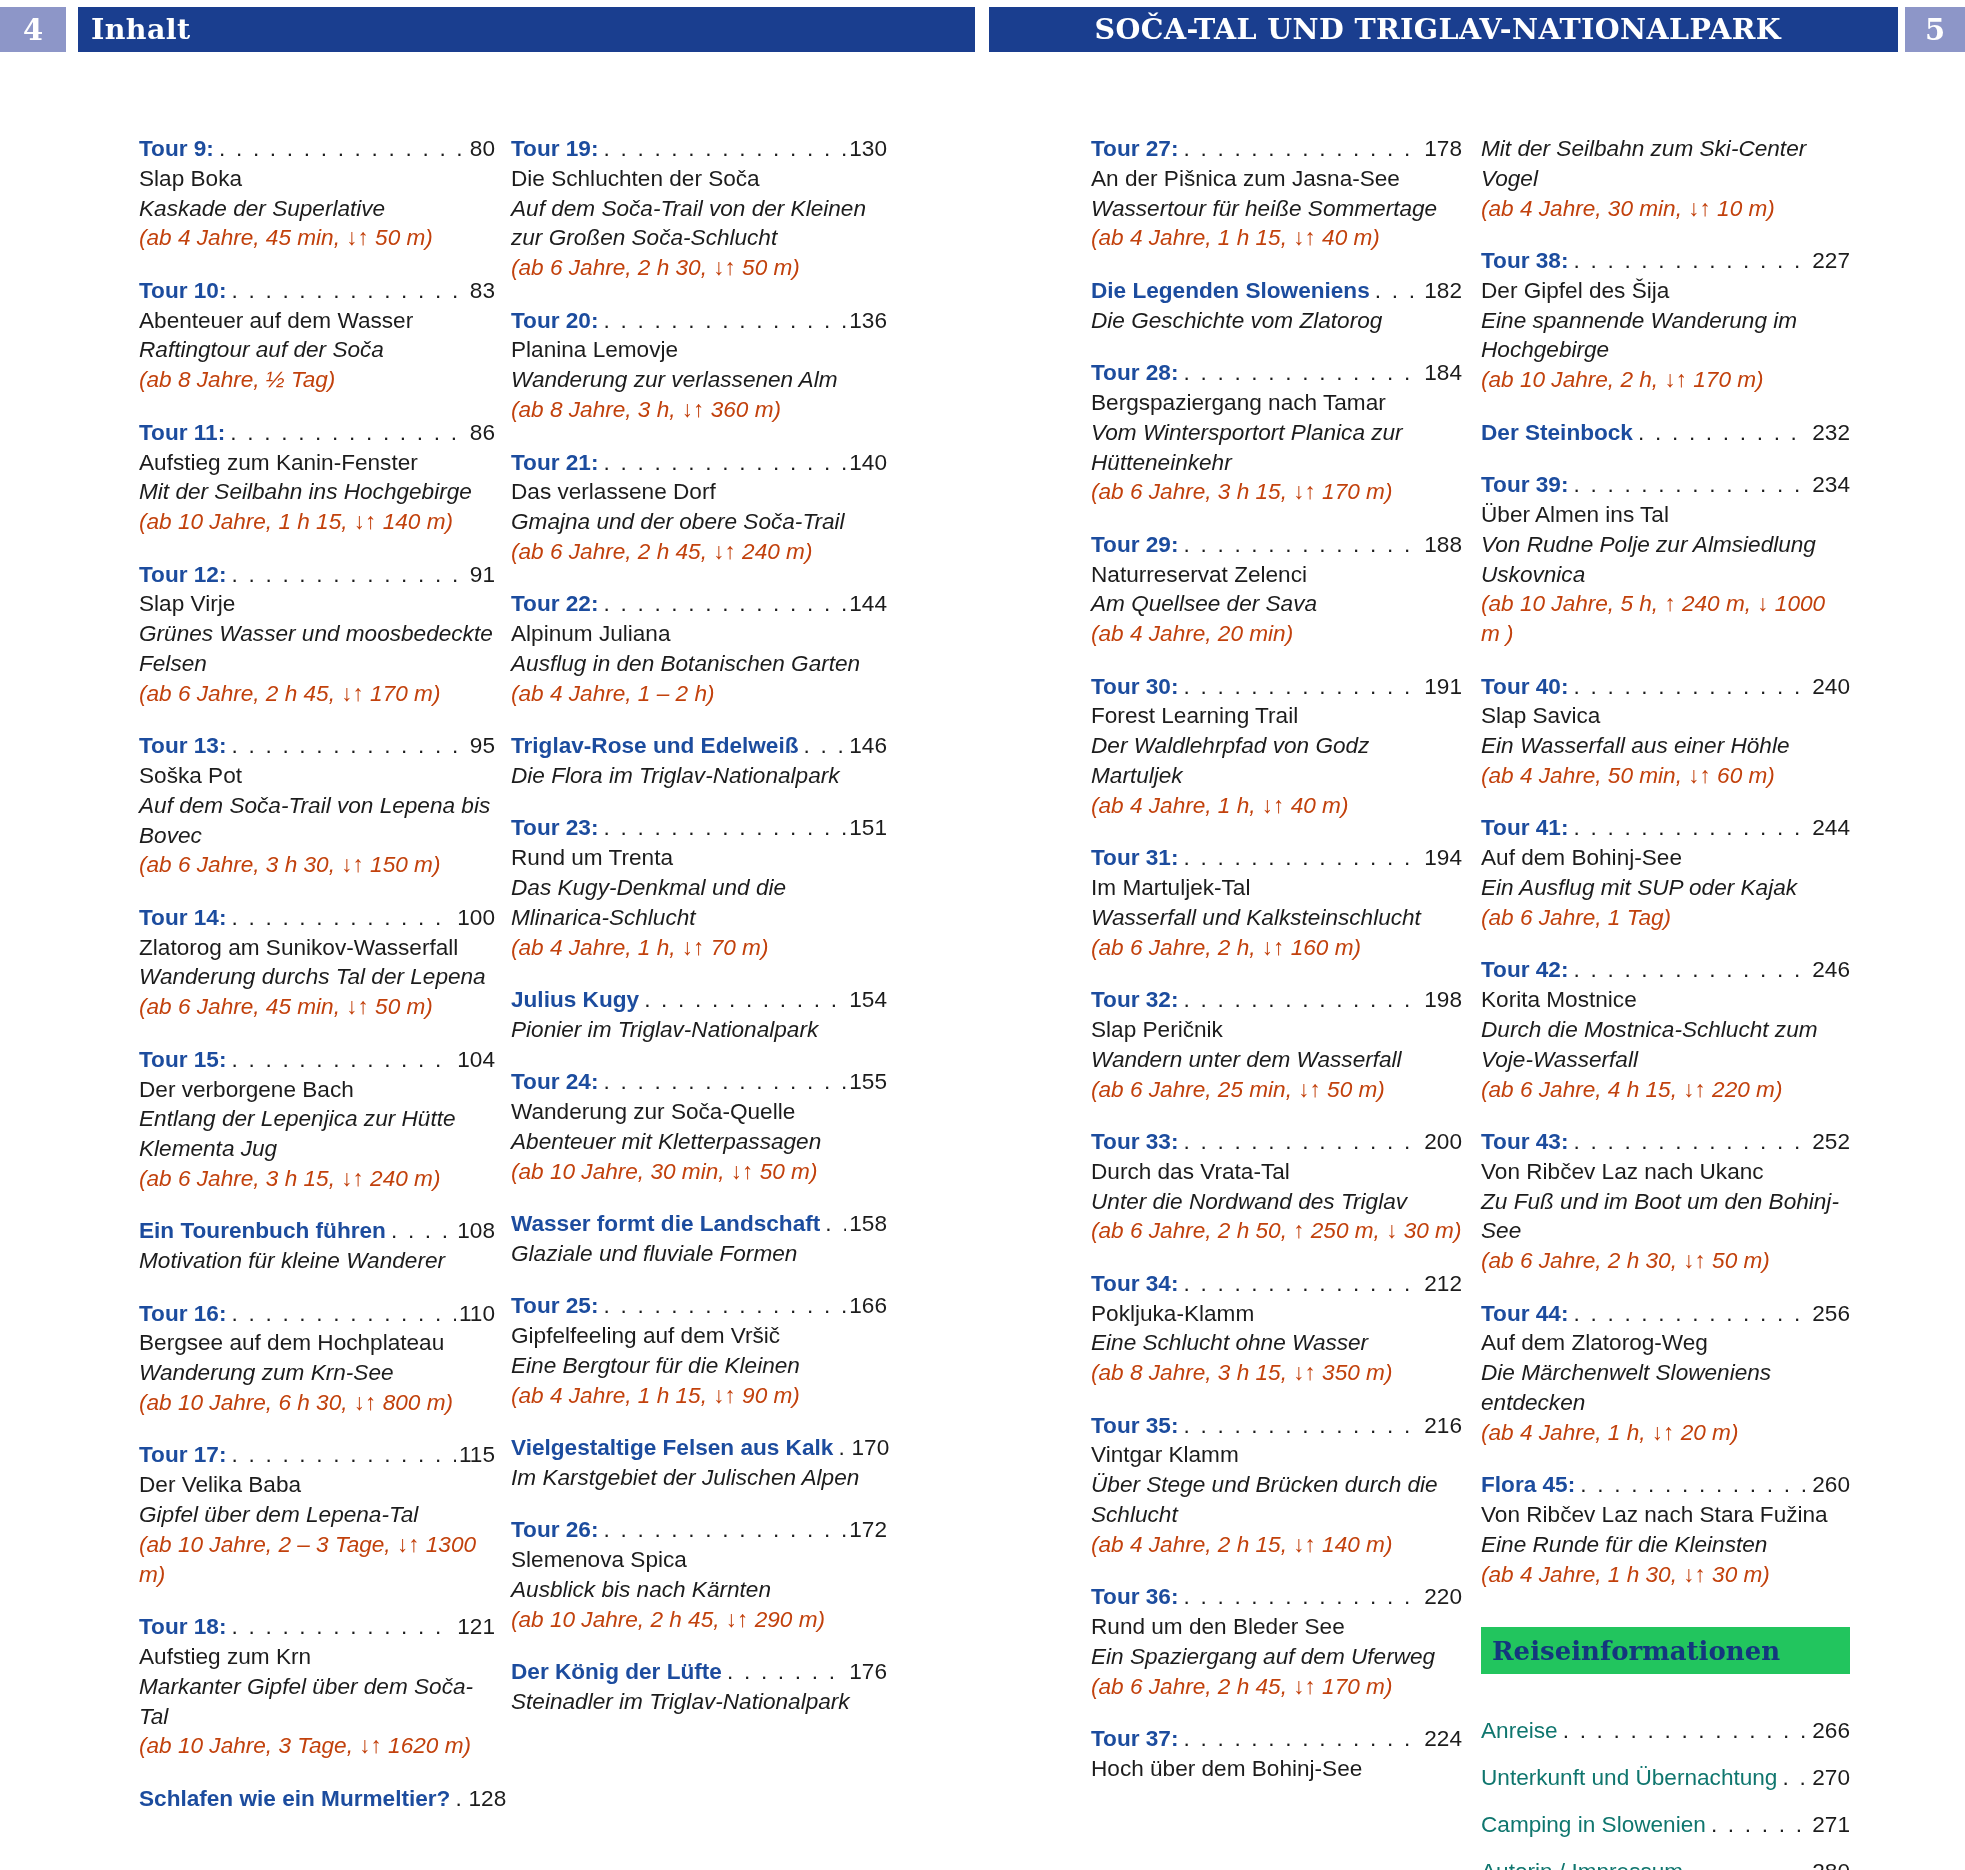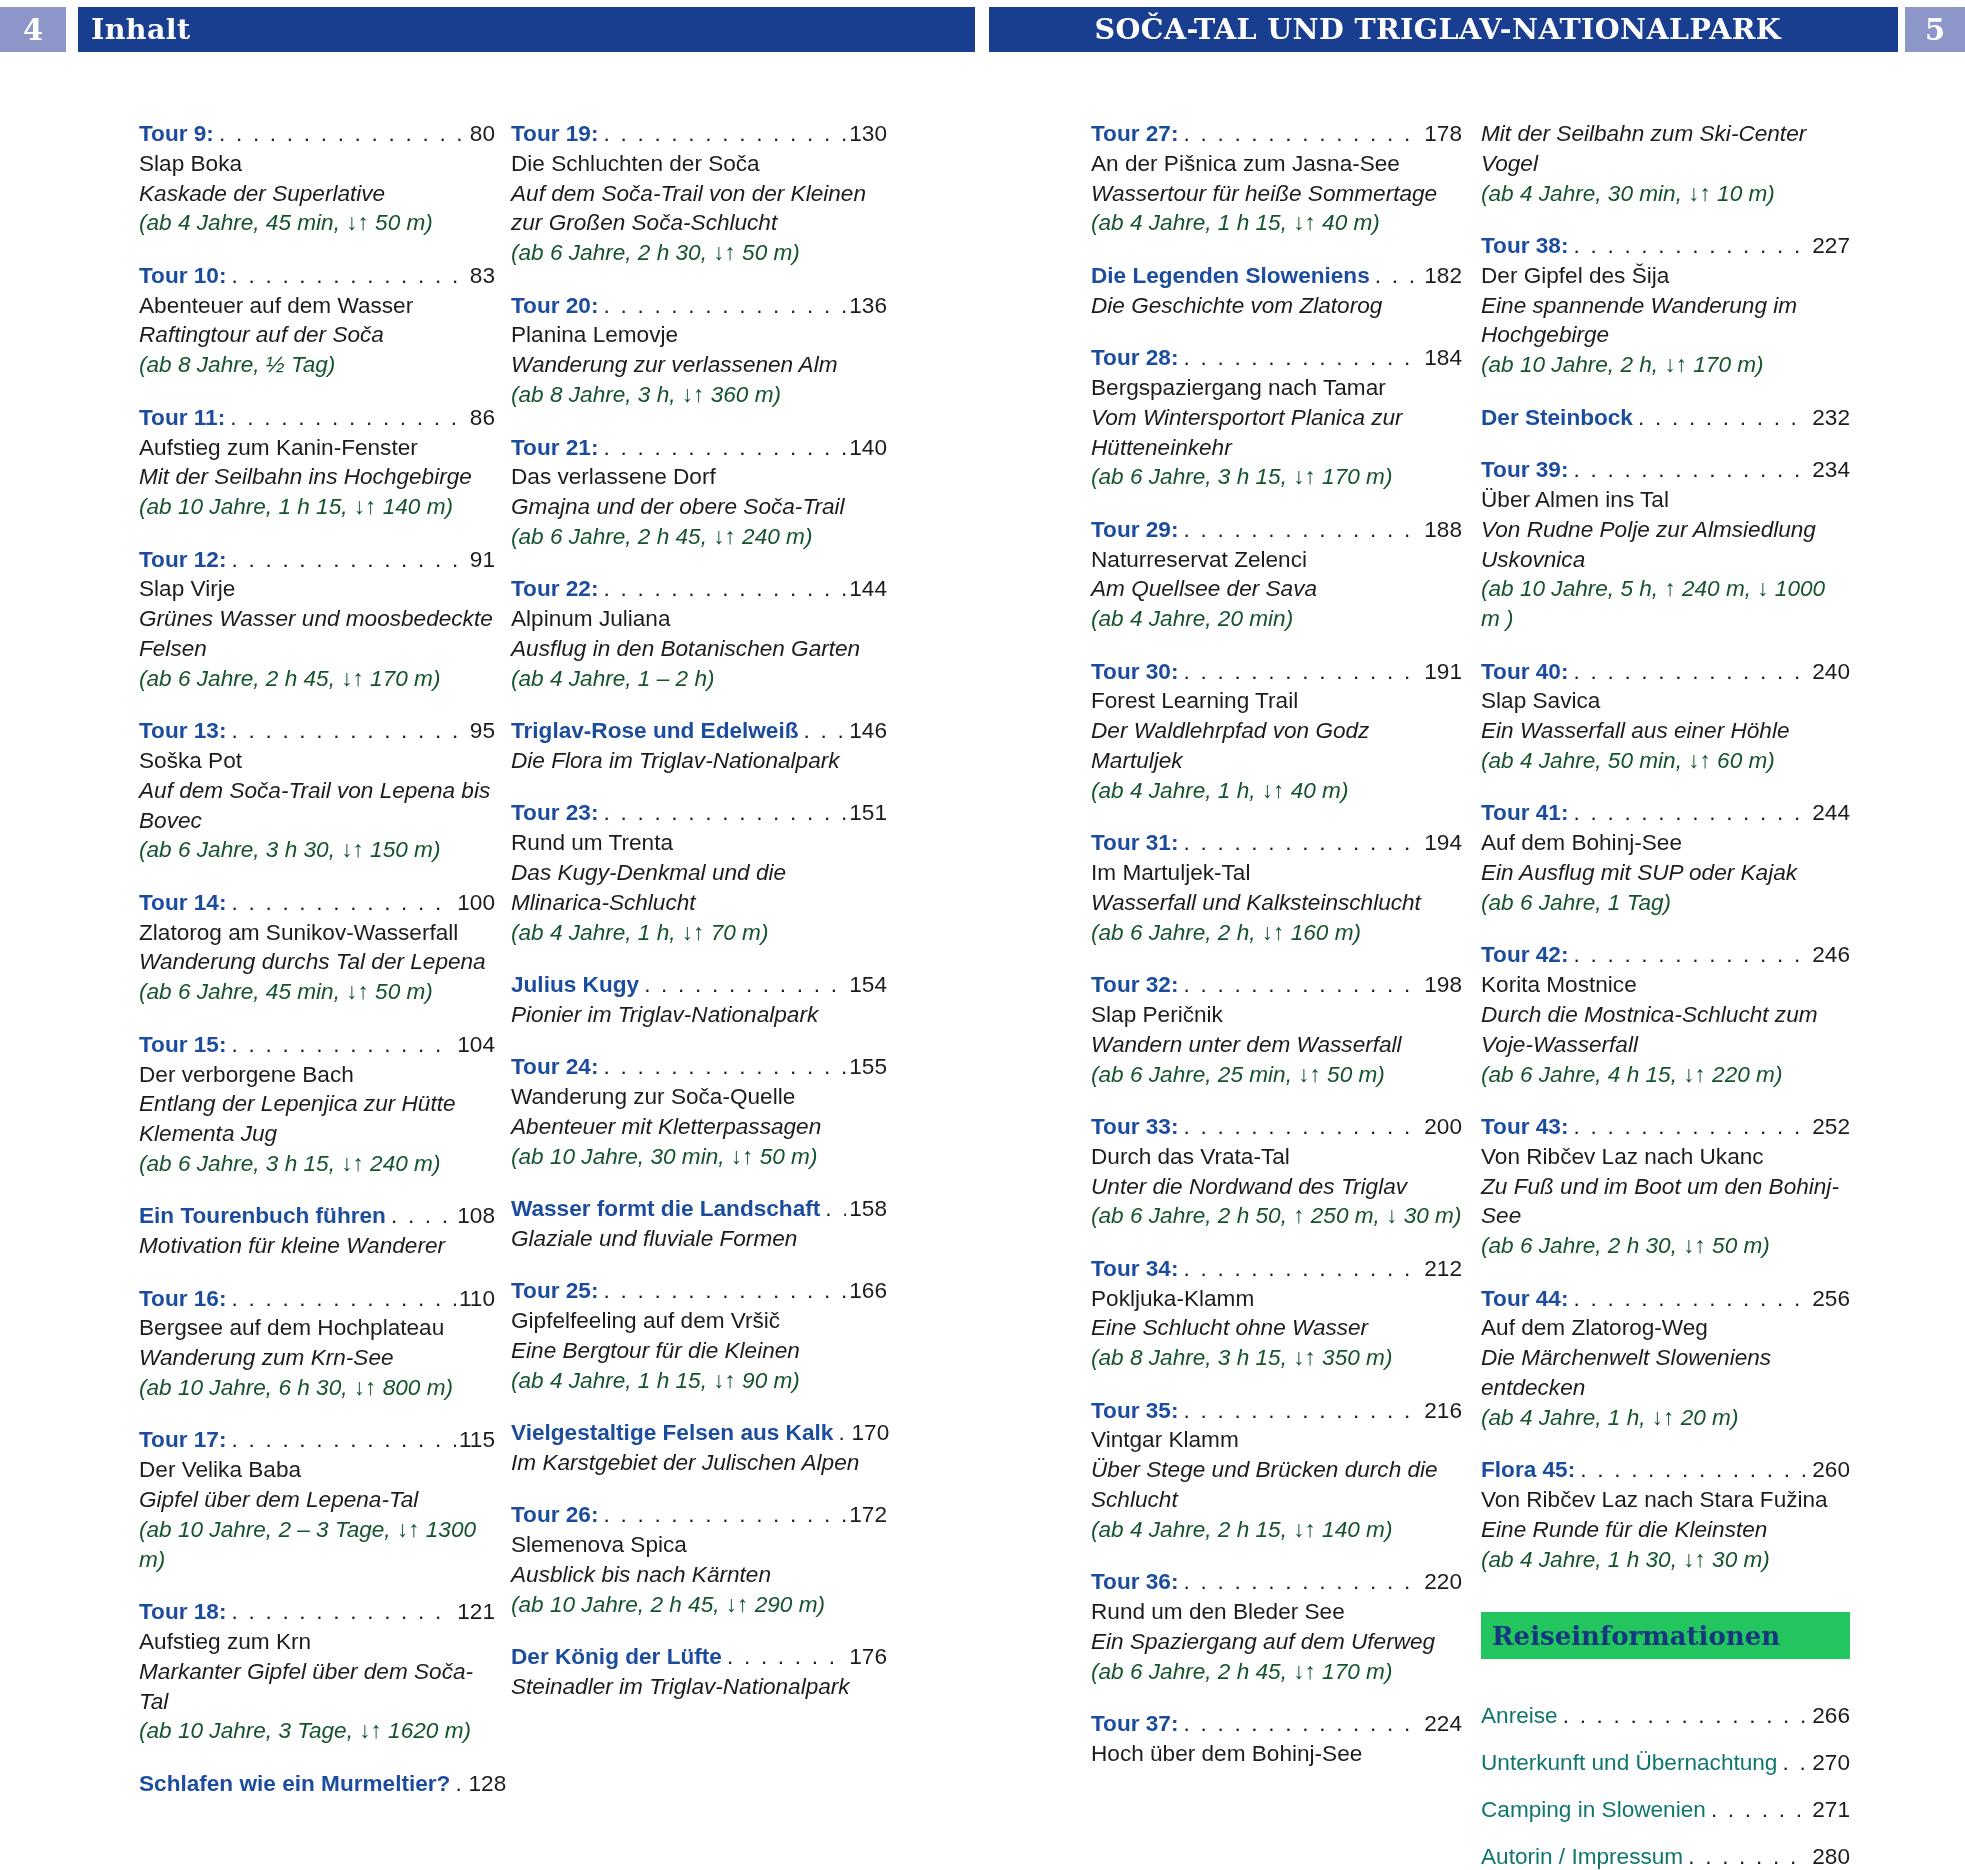--- a/index.html
+++ b/index.html
@@ -20,42 +20,42 @@
     position:absolute;top:7.3px;height:45px;background:#1a3e8f;color:#fff;
     display:flex;align-items:center;box-sizing:border-box;
   }
   .bar-left{left:78px;width:897px;padding-left:13px;}
   .bar-right{left:989px;width:909px;justify-content:flex-end;padding-right:117px;}
   .bar-title{
     font-family:"DejaVu Serif",serif;font-weight:bold;font-size:28.5px;letter-spacing:0.4px;
     white-space:nowrap;
   }
   
-  .col{position:absolute;top:119px;}
+  .col{position:absolute;top:134px;}
   #col-0{left:139px;width:356px;}
   #col-1{left:511px;width:376px;}
   #col-2{left:1091px;width:371px;}
   #col-3{left:1481px;width:369px;}
   .entry{margin-bottom:22.6px;}
   .toc-line{display:flex;align-items:baseline;}
   .lbl{white-space:nowrap;}
   .lbl.tour,.lbl.feature{color:#1c4c9e;font-weight:bold;}
   .lbl.plain{color:#0f766e;font-weight:normal;}
   .dots{
     flex:1 1 auto;overflow:hidden;white-space:nowrap;min-width:10.2px;
     margin:0 2.9px 0 5.1px;color:#1c1c1c;letter-spacing:2.2px;
   }
   .dots::before{
     content:". . . . . . . . . . . . . . . . . . . . . . . . . . . . . . . . . . . . . . . . . . . . . . . .";
   }
   .pg{white-space:nowrap;}
   .title{color:#1c1c1c;}
   .subtitle{font-style:italic;}
   .subtitle.upright{font-style:normal;}
-  .details{font-style:italic;color:#14532d;}
+  .details{font-style:italic;color:#c2410c;}
   .plain-entry{margin-bottom:17px;}
   .info-box{
     margin:38px 0 42px;background:#22c55e;height:47px;
     display:flex;align-items:center;padding-left:11px;
   }
   .info-box-label{
     font-family:"DejaVu Serif",serif;font-weight:bold;font-size:26px;color:#14377e;
   }
 </style>
 </head>

